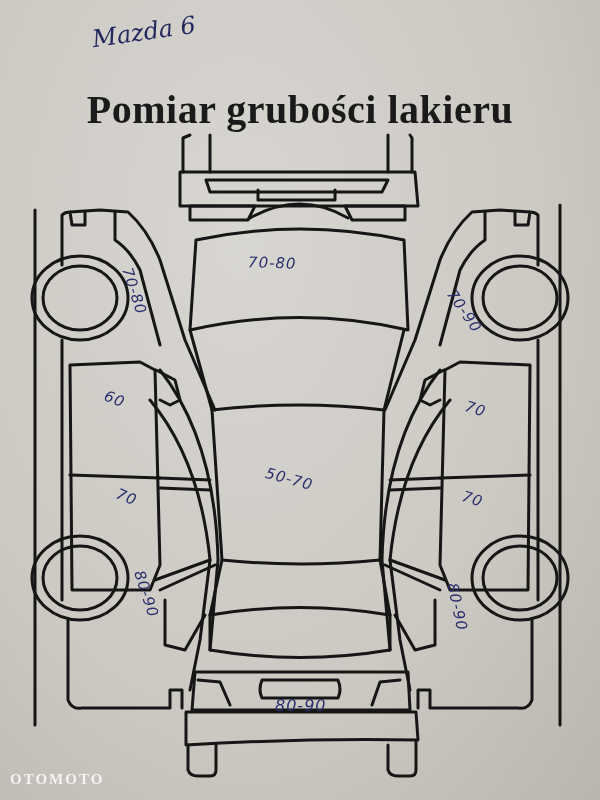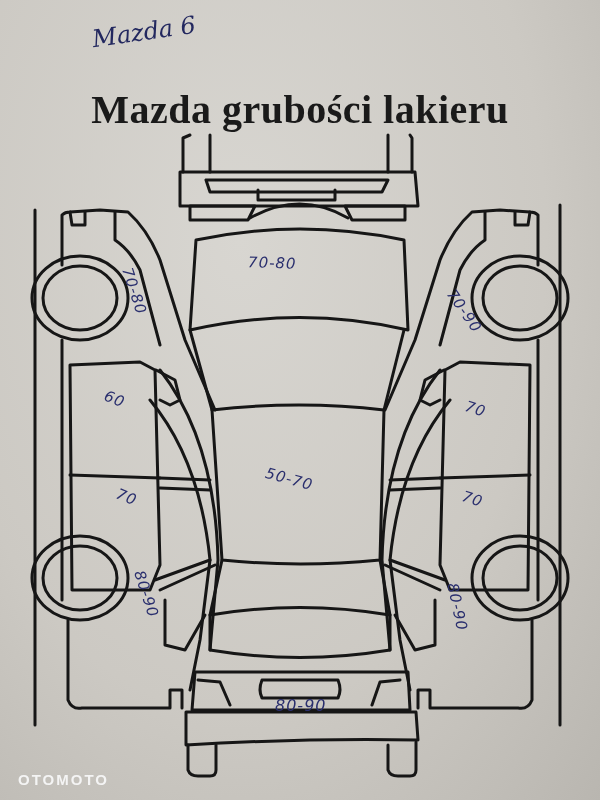--- a/index.html
+++ b/index.html
@@ -28,32 +28,32 @@
   }
   .title {
     position: absolute; left: 0; right: 0; top: 86px;
     text-align: center;
     font-family: "Liberation Serif", serif; font-weight: bold;
     font-size: 40px; color: #1a1a1a; letter-spacing: 0.5px;
   }
   svg.diagram { position: absolute; left: 0; top: 0; }
   svg.diagram * { fill: none; stroke: #161616; stroke-width: 3; stroke-linejoin: round; stroke-linecap: round; }
   .watermark {
-    position: absolute; left: 18px; top: 771px;
-    font-family: Liberation Sans, sans-serif; font-weight: bold;
+    position: absolute; left: 10px; top: 771px;
+    font-family: Liberation Serif, serif; font-weight: bold;
     font-size: 15px; color: #f4f4f4; letter-spacing: 2px;
   }
 </style>
 </head>
 <body>
 
 <div class="page">
 
   <div class="model-note">Mazda 6</div>
-  <div class="title">Mazda grubości lakieru</div>
+  <div class="title">Pomiar grubości lakieru</div>
 
   <svg class="diagram" width="600" height="800" viewBox="0 0 600 800">
 
     <line x1="35" y1="210" x2="35" y2="725"></line>
     <line x1="560" y1="205" x2="560" y2="725"></line>
 
     <g>
       <path d="M183 172 L183 138 L190 135 M210 135 L210 172"></path>
       <path d="M388 172 L388 135 M410 135 L412 138 L412 172"></path>
       <path d="M180 172 L415 172 L418 206 L180 206 Z"></path>

